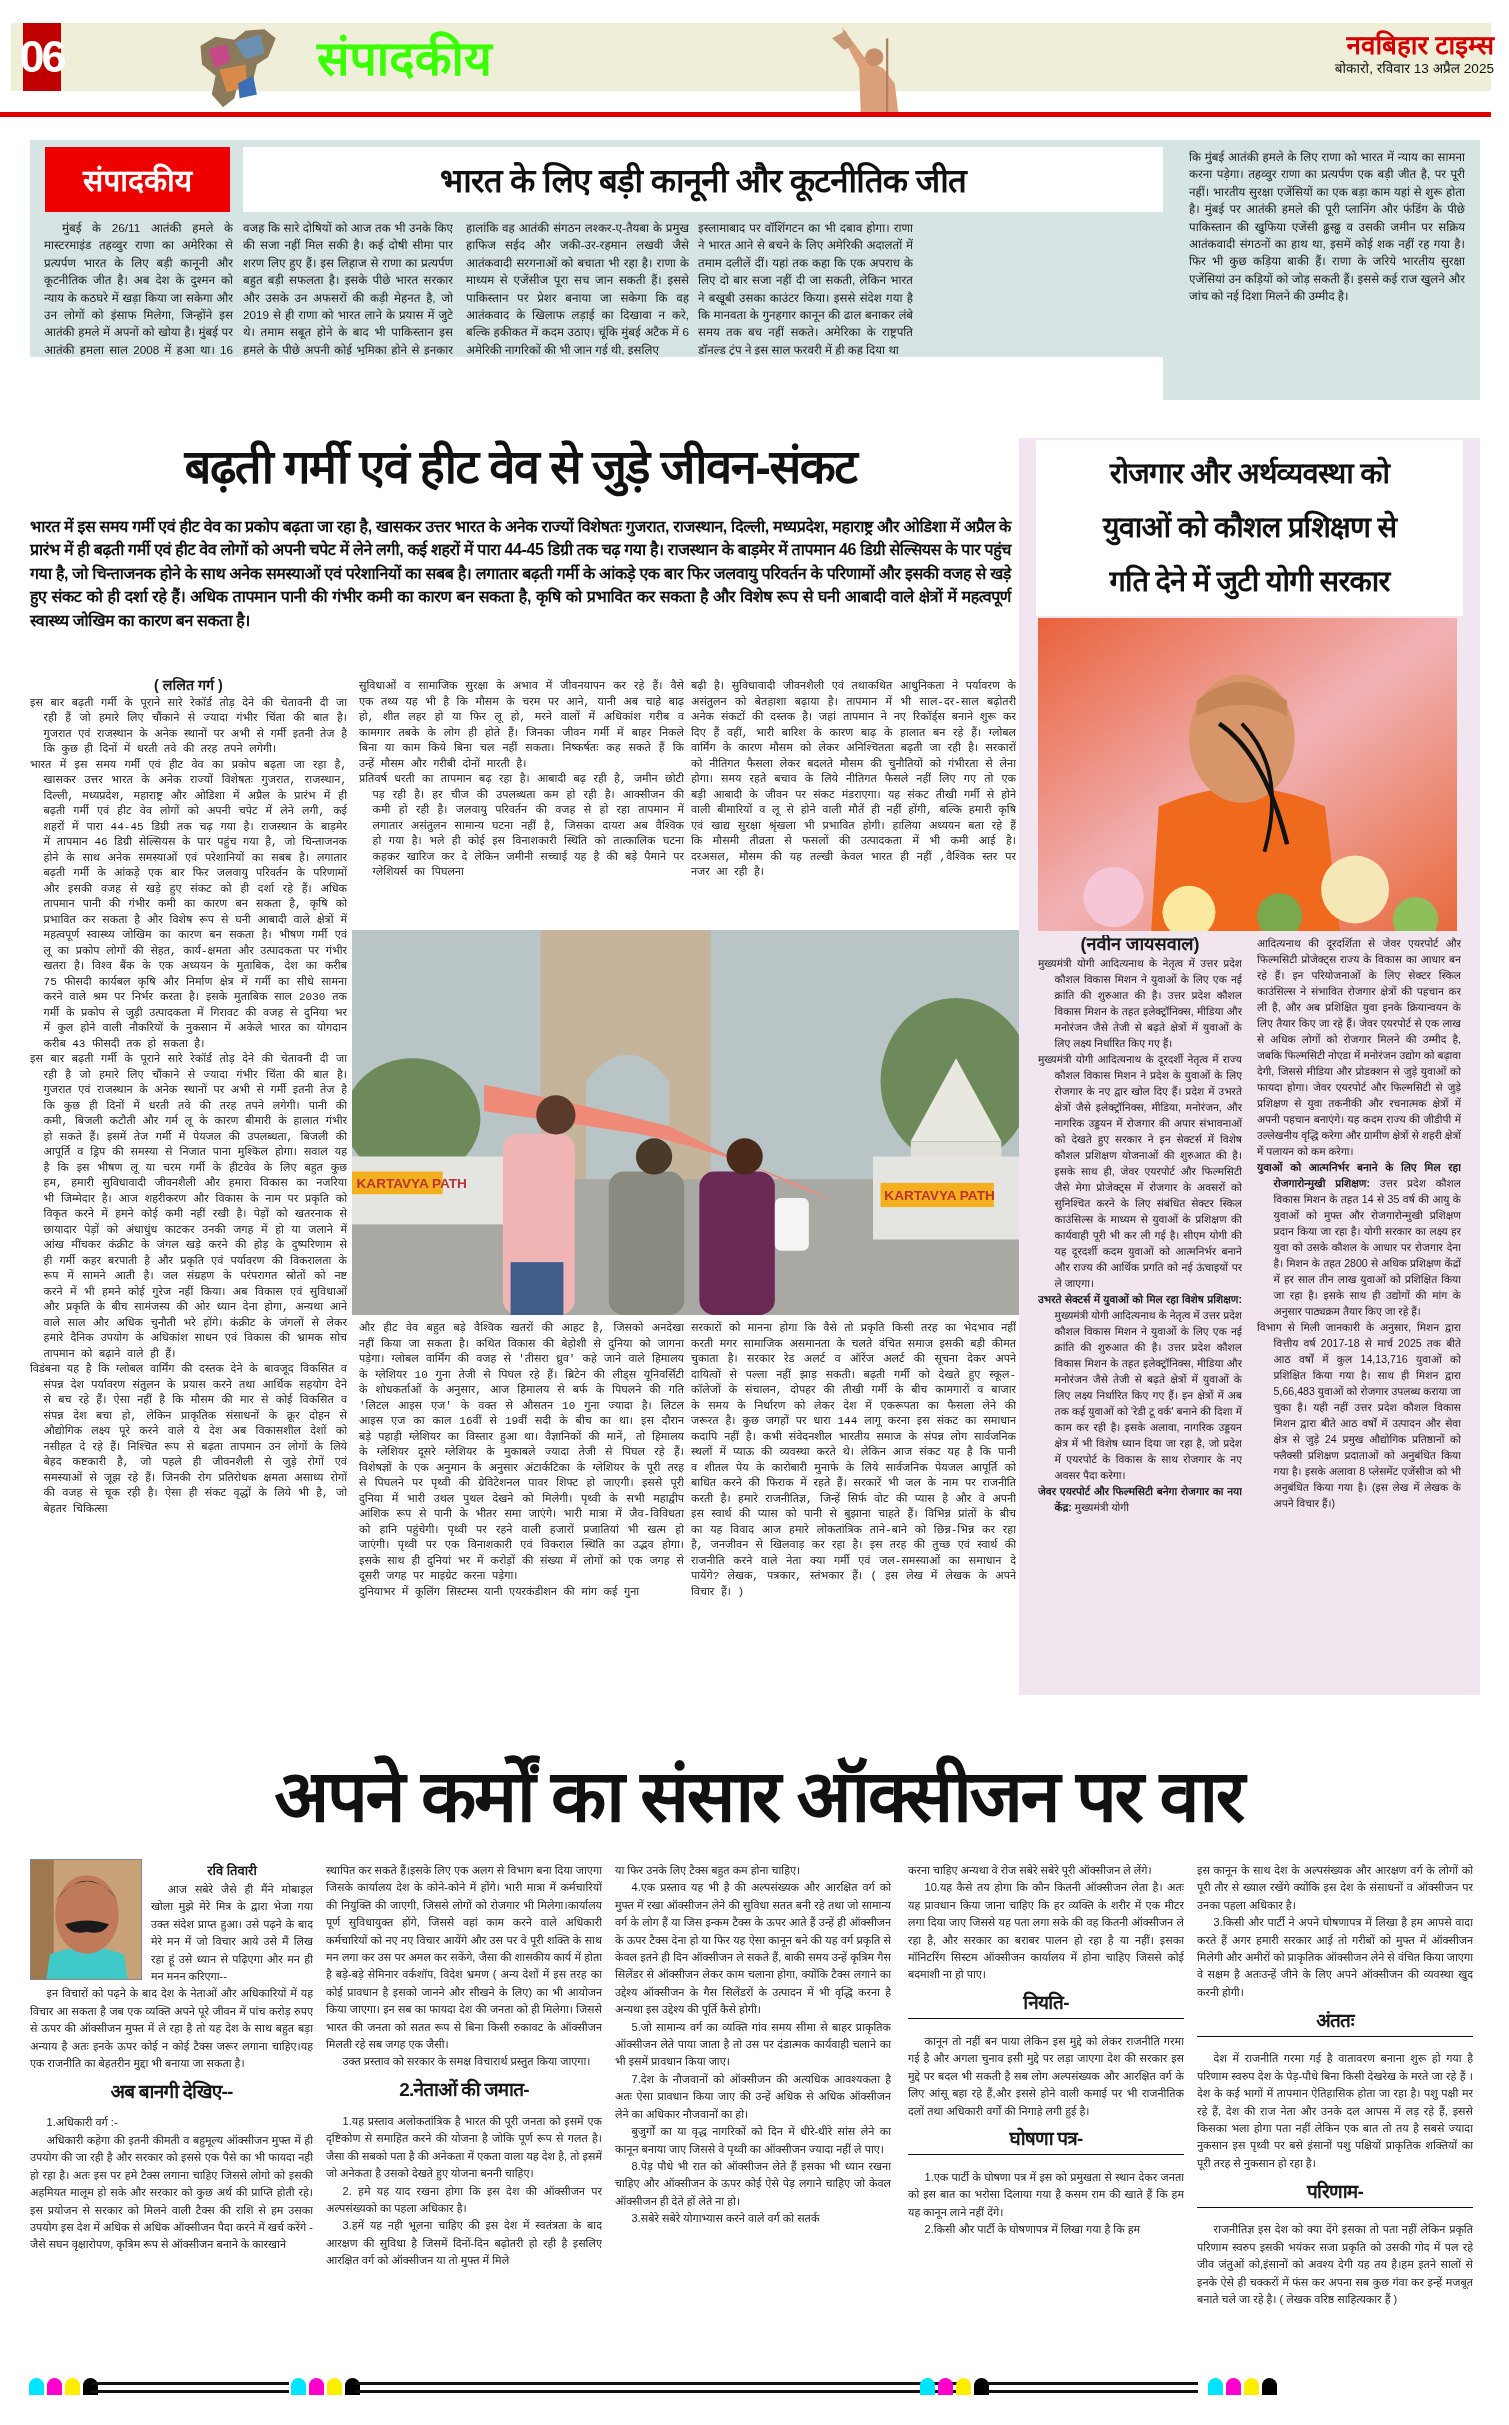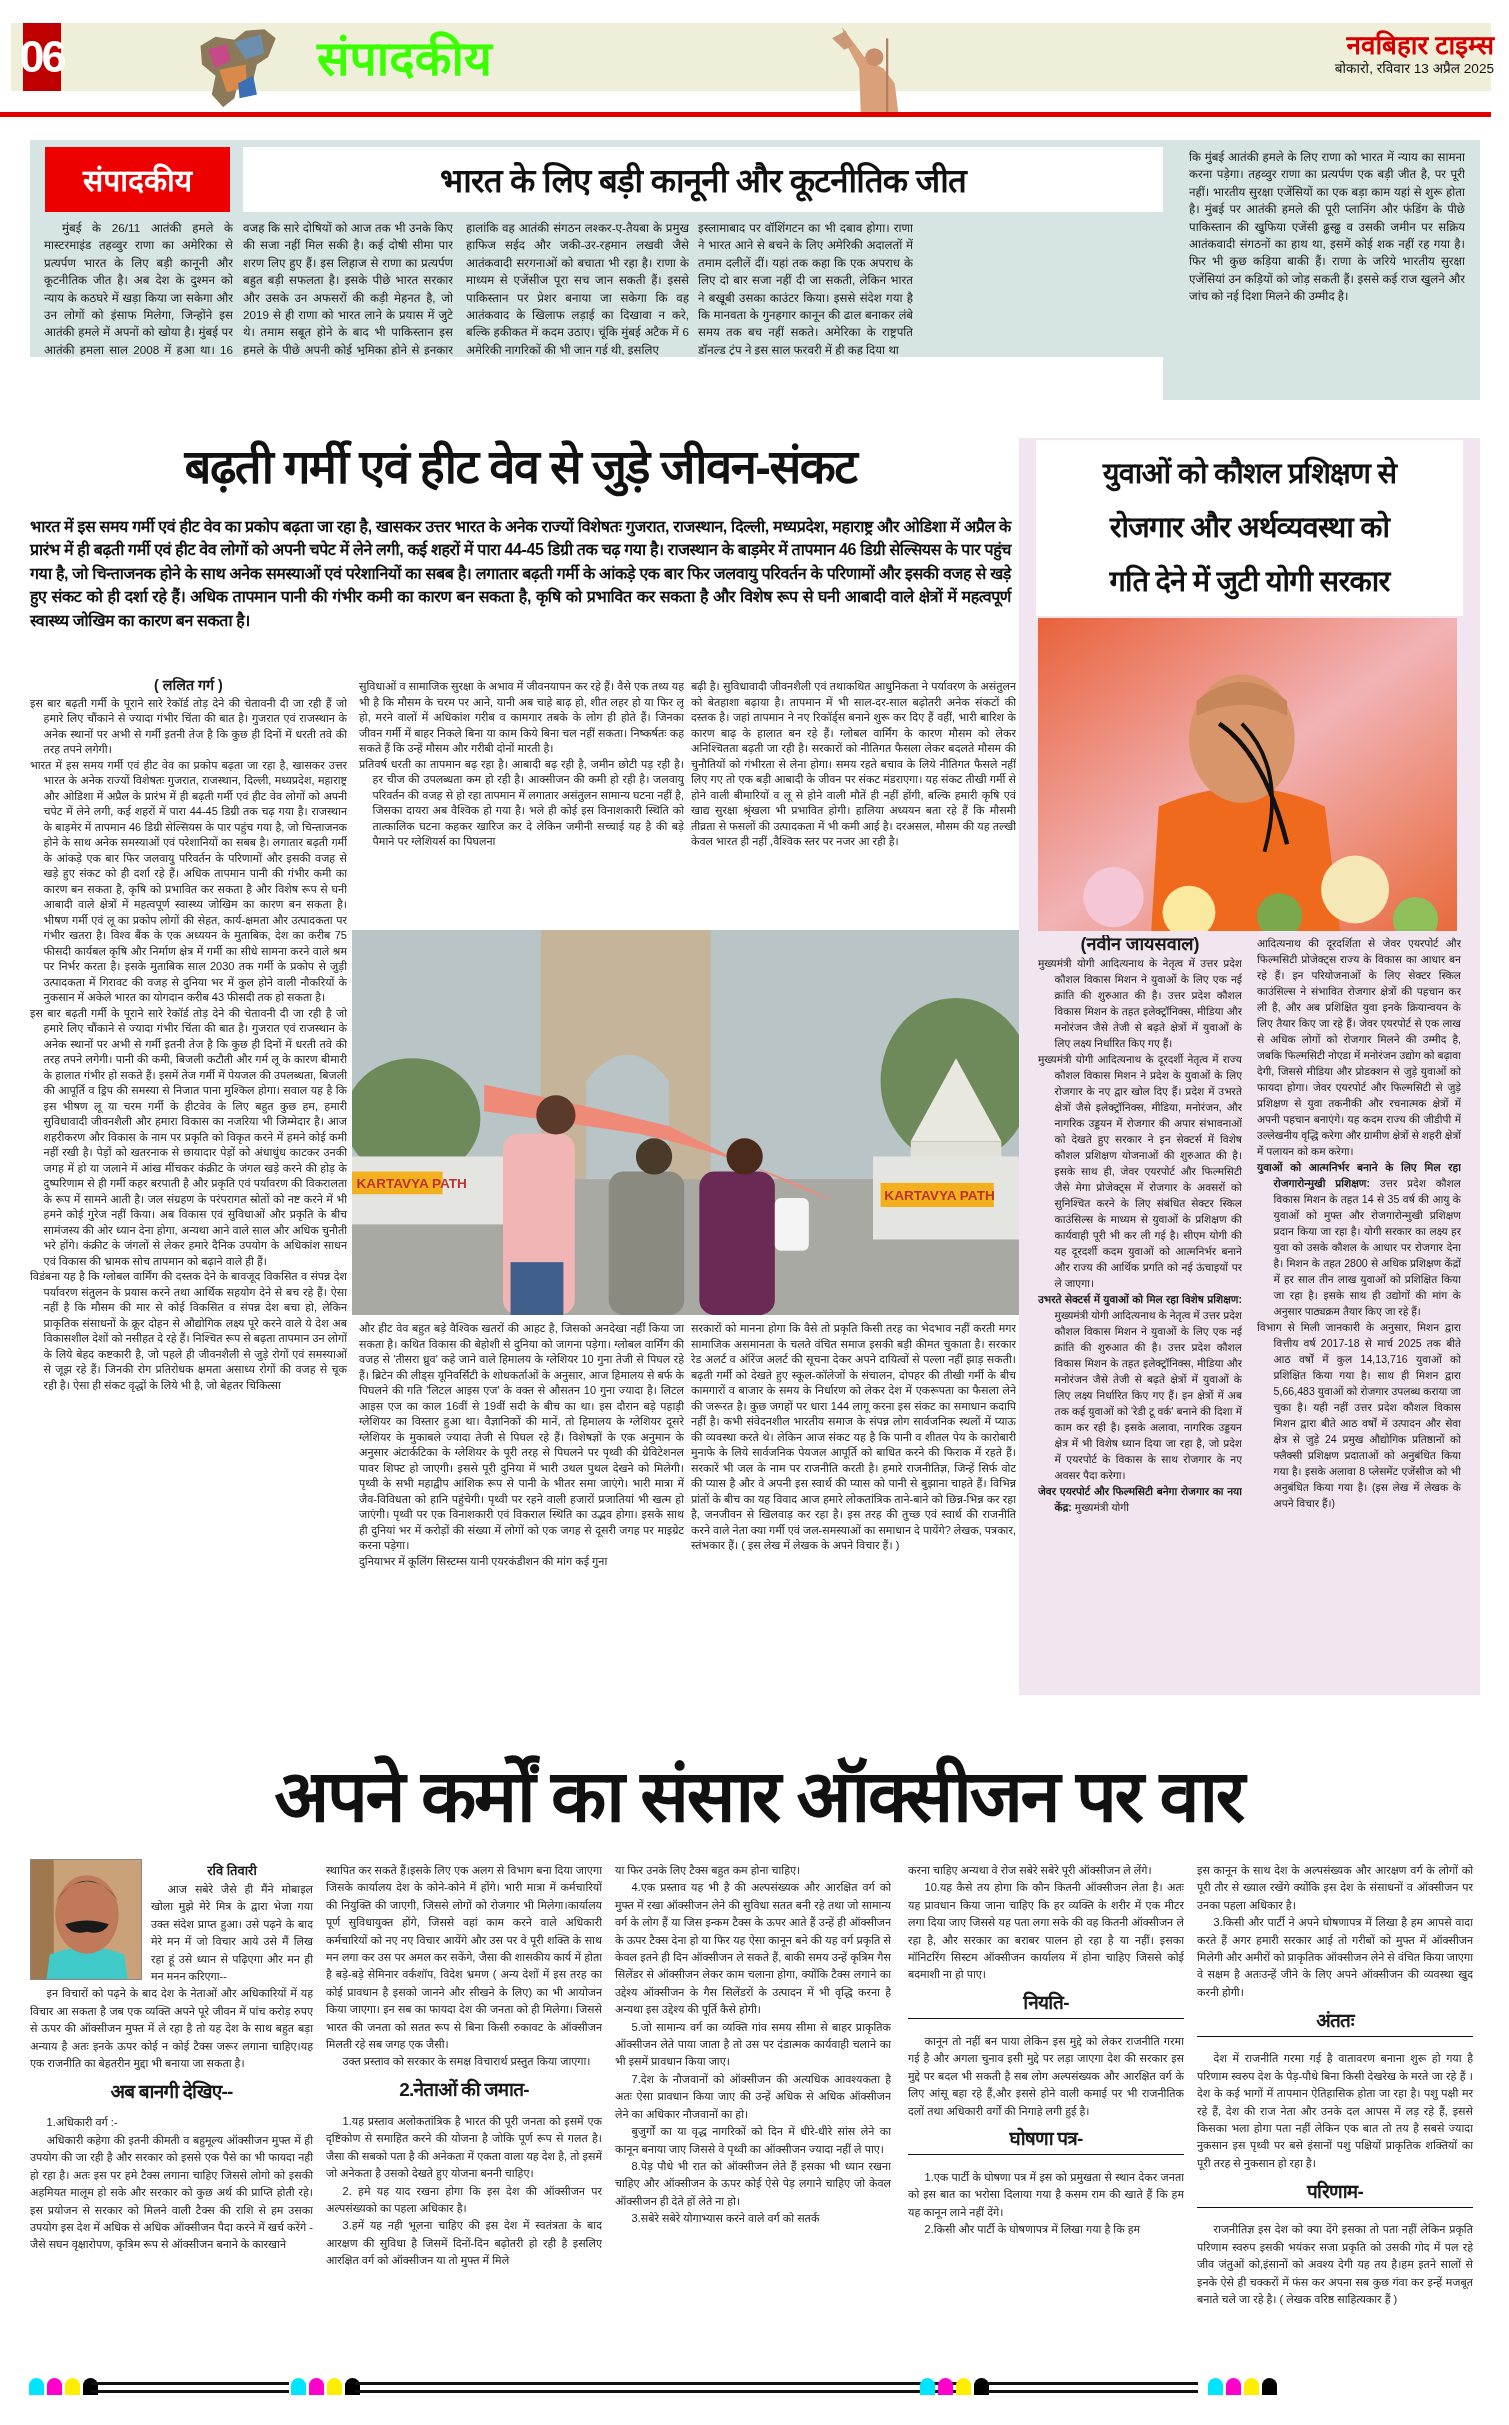--- a/index.html
+++ b/index.html
@@ -35,21 +35,21 @@
             font-family: "Liberation Sans", sans-serif; overflow: hidden; }
   .ed-col p { text-indent: 18px; }
 
   
   #heat-headline { left: 30px; top: 423px; width: 981px; height: 83px; display: flex; align-items: center; justify-content: center;
                    font-family: "Liberation Sans", sans-serif; font-weight: bold; font-size: 47px; letter-spacing: -1.5px; }
   #heat-standfirst { left: 30px; top: 515px; width: 981px; font-family: "Liberation Sans", sans-serif; font-weight: bold;
                    font-size: 16px; line-height: 23.4px; text-align: justify; letter-spacing: -0.4px; }
   .hcol { font-family: "Liberation Sans", sans-serif; font-size: 11px; line-height: 15.5px; text-align: justify;
           color: #1a1a1a; overflow: hidden; }
-  .hcol p { padding-left: 13.6px; text-indent: -13.6px; }
+  .hcol p { padding-left: 13.6px; text-indent: -13.6px; font-family: Liberation Mono, monospace; }
   .byline { text-align: center; font-size: 14.3px; font-weight: bold; line-height: 19.6px; }
   #heat-photo { left: 352px; top: 930px; width: 669px; height: 385px; overflow: hidden; }
 
   
   #yogi-box { left: 1019px; top: 438px; width: 461px; height: 1257px; background: #f1e6ef; }
   #yogi-headline { left: 1036px; top: 440px; width: 427px; height: 176px; background: #fff;
                    font-family: "Liberation Sans", sans-serif; font-weight: bold; font-size: 29px; line-height: 54px;
                    text-align: center; padding-top: 6px; letter-spacing: -0.8px; }
   #yogi-photo { left: 1038px; top: 618px; width: 419px; height: 313px; overflow: hidden; }
   .ycol { font-family: "Liberation Sans", sans-serif; font-size: 10.6px; line-height: 16px; text-align: justify; color: #1a1a1a; overflow: hidden; }
@@ -170,22 +170,22 @@
 <div class="abs hcol" style="left:359px; top:1321px; width:325px; height:374px;">
   <p style="padding-left:0;text-indent:0">और हीट वेव बहुत बड़े वैश्विक खतरों की आहट है, जिसको अनदेखा नहीं किया जा सकता है। कथित विकास की बेहोशी से दुनिया को जागना पड़ेगा। ग्लोबल वार्मिंग की वजह से 'तीसरा ध्रुव' कहे जाने वाले हिमालय के ग्लेशियर 10 गुना तेजी से पिघल रहे हैं। ब्रिटेन की लीड्स यूनिवर्सिटी के शोधकर्ताओं के अनुसार, आज हिमालय से बर्फ के पिघलने की गति 'लिटल आइस एज' के वक्त से औसतन 10 गुना ज्यादा है। लिटल आइस एज का काल 16वीं से 19वीं सदी के बीच का था। इस दौरान बड़े पहाड़ी ग्लेशियर का विस्तार हुआ था। वैज्ञानिकों की मानें, तो हिमालय के ग्लेशियर दूसरे ग्लेशियर के मुकाबले ज्यादा तेजी से पिघल रहे हैं। विशेषज्ञों के एक अनुमान के अनुसार अंटार्कटिका के ग्लेशियर के पूरी तरह से पिघलने पर पृथ्वी की ग्रेविटेशनल पावर शिफ्ट हो जाएगी। इससे पूरी दुनिया में भारी उथल पुथल देखने को मिलेगी। पृथ्वी के सभी महाद्वीप आंशिक रूप से पानी के भीतर समा जाएंगे। भारी मात्रा में जैव-विविधता को हानि पहुंचेगी। पृथ्वी पर रहने वाली हजारों प्रजातियां भी खत्म हो जाएंगी। पृथ्वी पर एक विनाशकारी एवं विकराल स्थिति का उद्भव होगा। इसके साथ ही दुनियां भर में करोड़ों की संख्या में लोगों को एक जगह से दूसरी जगह पर माइग्रेट करना पड़ेगा।</p>
   <p>दुनियाभर में कूलिंग सिस्टम्स यानी एयरकंडीशन की मांग कई गुना</p>
 </div>
 <div class="abs hcol" style="left:691px; top:1321px; width:325px; height:374px;">
   <p style="padding-left:0;text-indent:0">सरकारों को मानना होगा कि वैसे तो प्रकृति किसी तरह का भेदभाव नहीं करती मगर सामाजिक असमानता के चलते वंचित समाज इसकी बड़ी कीमत चुकाता है। सरकार रेड अलर्ट व ऑरेंज अलर्ट की सूचना देकर अपने दायित्वों से पल्ला नहीं झाड़ सकती। बढ़ती गर्मी को देखते हुए स्कूल-कॉलेजों के संचालन, दोपहर की तीखी गर्मी के बीच कामगारों व बाजार के समय के निर्धारण को लेकर देश में एकरूपता का फैसला लेने की जरूरत है। कुछ जगहों पर धारा 144 लागू करना इस संकट का समाधान कदापि नहीं है। कभी संवेदनशील भारतीय समाज के संपन्न लोग सार्वजनिक स्थलों में प्याऊ की व्यवस्था करते थे। लेकिन आज संकट यह है कि पानी व शीतल पेय के कारोबारी मुनाफे के लिये सार्वजनिक पेयजल आपूर्ति को बाधित करने की फिराक में रहते हैं। सरकारें भी जल के नाम पर राजनीति करती है। हमारे राजनीतिज्ञ, जिन्हें सिर्फ वोट की प्यास है और वे अपनी इस स्वार्थ की प्यास को पानी से बुझाना चाहते हैं। विभिन्न प्रांतों के बीच का यह विवाद आज हमारे लोकतांत्रिक ताने-बाने को छिन्न-भिन्न कर रहा है, जनजीवन से खिलवाड़ कर रहा है। इस तरह की तुच्छ एवं स्वार्थ की राजनीति करने वाले नेता क्या गर्मी एवं जल-समस्याओं का समाधान दे पायेंगे? लेखक, पत्रकार, स्तंभकार हैं। ( इस लेख में लेखक के अपने विचार हैं। )</p>
 </div>
 
 <div class="abs" id="yogi-box"></div>
 <div class="abs" id="yogi-headline">
+  <div>रोजगार और अर्थव्यवस्था को</div>
   <div>युवाओं को कौशल प्रशिक्षण से</div>
-  <div>रोजगार और अर्थव्यवस्था को</div>
   <div>गति देने में जुटी योगी सरकार</div>
 </div>
 <div class="abs" id="yogi-photo">
   <svg width="419" height="313" viewBox="0 0 555 415" preserveAspectRatio="none">
     <defs>
       <linearGradient id="ybg" x1="0" y1="0" x2="1" y2="1">
         <stop offset="0" stop-color="#e9623a"></stop>
           <stop offset="0.5" stop-color="#f1b2b5"></stop>
           <stop offset="1" stop-color="#e86a3c"></stop>
       </linearGradient>

